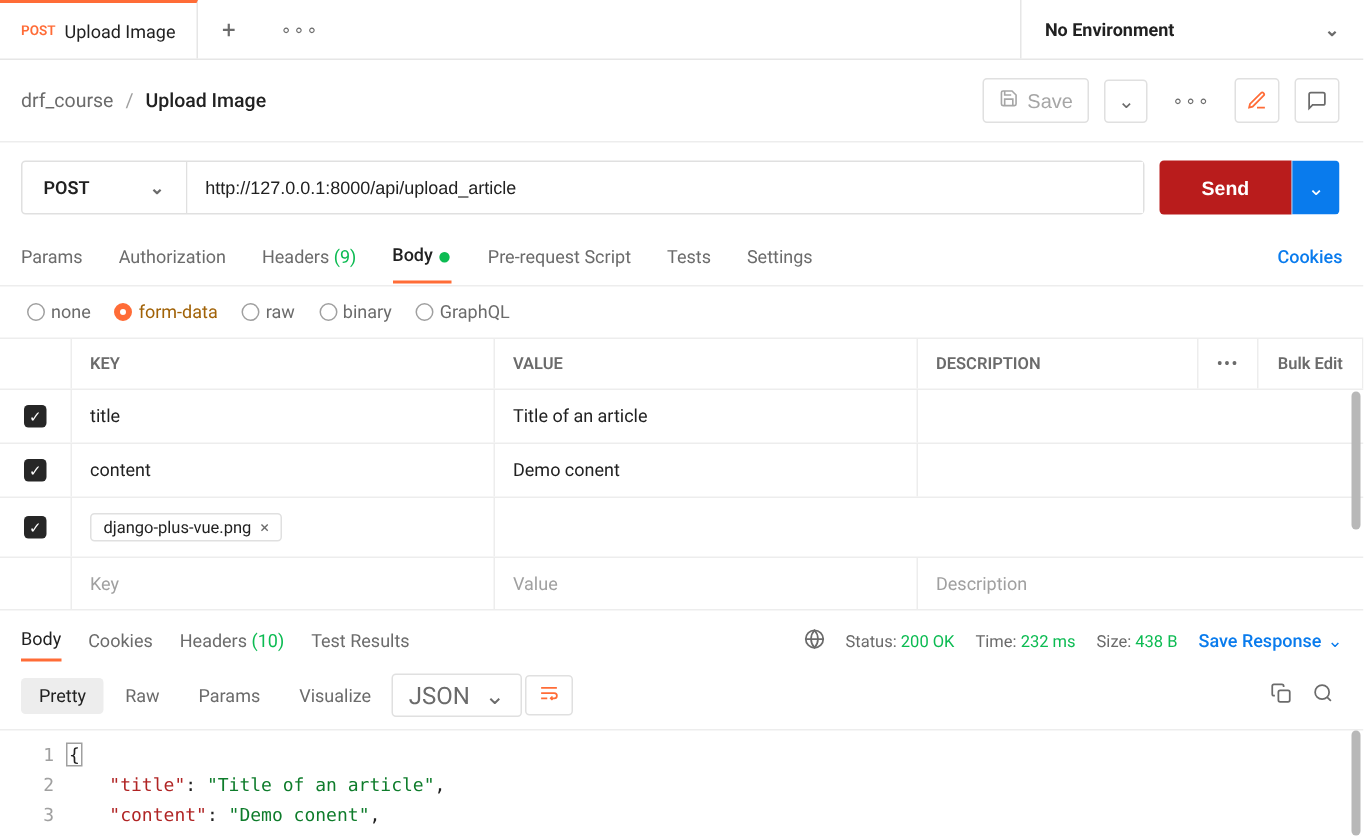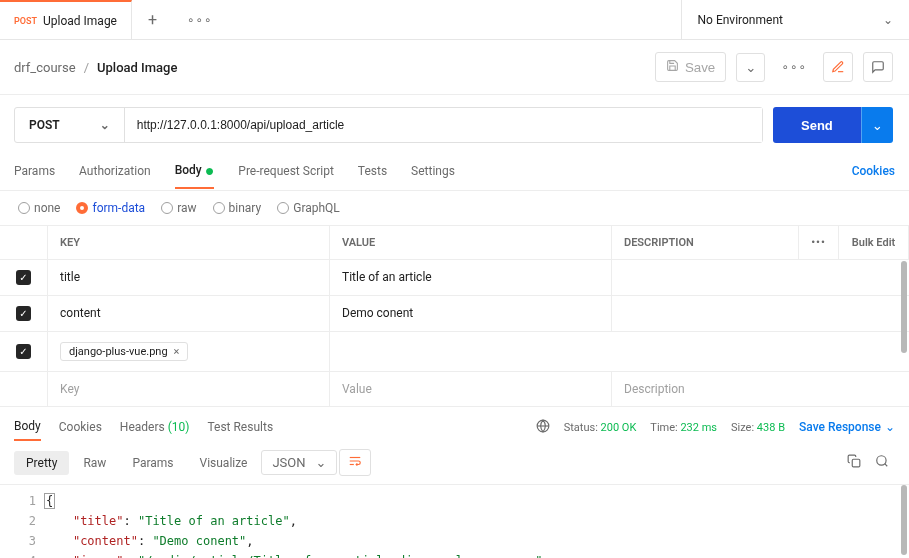--- a/index.html
+++ b/index.html
@@ -5,41 +5,41 @@
 * { box-sizing: border-box; margin: 0; padding: 0; }
 body { font-family: -apple-system, BlinkMacSystemFont, "Segoe UI", Roboto, sans-serif; font-size: 12px; color: #212121; background: #fff; width: 909px; height: 558px; overflow: hidden; }
 
 .tabs-bar { display: flex; align-items: center; height: 40px; border-bottom: 1px solid #e6e6e6; }
 .tab { display: flex; align-items: center; padding: 0 14px; height: 100%; gap: 6px; cursor: pointer; }
 .tab.active { border-top: 2px solid #ff6c37; border-right: 1px solid #e6e6e6; }
 .tab .method-tag { color: #ff6c37; font-size: 9px; font-weight: 600; }
 .tab .tab-title { font-size: 12px; color: #212121; }
 .tab-add { padding: 0 16px; color: #6b6b6b; font-size: 16px; }
 .tab-more { padding: 0 14px; color: #6b6b6b; letter-spacing: 1px; }
-.env-select { margin-left: auto; padding: 12px 16px; height: 100%; display: flex; align-items: center; gap: 100px; color: #212121; border-left: 1px solid #e6e6e6; }
+.env-select { margin-left: auto; padding: 12px 16px; height: 100%; display: flex; align-items: center; gap: 100px; color: #212121; border-left: 1px solid #e6e6e6; font-weight: bold; }
 .env-select .chev { color: #6b6b6b; }
 
 .header-row { display: flex; align-items: center; padding: 12px 16px 12px 14px; border-bottom: 1px solid #ededed; }
 .breadcrumb { display: flex; align-items: center; gap: 8px; font-size: 13px; }
 .breadcrumb .parent { color: #6b6b6b; }
 .breadcrumb .sep { color: #a0a0a0; }
 .breadcrumb .current { color: #212121; font-weight: 500; }
 .header-actions { margin-left: auto; display: flex; align-items: center; gap: 10px; padding-left: 40px; }
 .save-btn { display: flex; align-items: center; gap: 6px; padding: 6px 10px; border: 1px solid #e0e0e0; border-radius: 3px; color: #a6a6a6; background: #fff; }
 .save-dd { border: 1px solid #e0e0e0; border-radius: 3px; padding: 6px 8px; color: #6b6b6b; background: #fff; }
 .hdr-more { padding: 6px 6px; color: #6b6b6b; letter-spacing: 1px; }
 .icon-btn { border: 1px solid #e0e0e0; border-radius: 3px; width: 30px; height: 30px; display: flex; align-items: center; justify-content: center; color: #6b6b6b; }
 .icon-btn.edit { color: #ff6c37; }
 
 .req-row { display: flex; align-items: stretch; padding: 12px 16px 8px 14px; gap: 10px; }
 .method-url { display: flex; flex: 1; border: 1px solid #e0e0e0; border-radius: 3px; }
 .method-select { display: flex; align-items: center; gap: 40px; padding: 10px 14px; border-right: 1px solid #e0e0e0; font-weight: 600; font-size: 12px; }
 .url-input { flex: 1; border: none; outline: none; padding: 0 12px; font-size: 12px; color: #212121; }
 .send-wrap { display: flex; }
-.send-btn { background: #1d4ed8; color: #fff; border: none; padding: 0 28px; border-radius: 3px 0 0 3px; font-weight: 600; font-size: 13px; }
+.send-btn { background: #b91c1c; color: #fff; border: none; padding: 0 28px; border-radius: 3px 0 0 3px; font-weight: 600; font-size: 13px; }
 .send-dd { background: #097bed; color: #fff; border: none; border-left: 1px solid rgba(255,255,255,.3); padding: 0 10px; border-radius: 0 3px 3px 0; }
 
 .req-tabs { display: flex; align-items: center; padding: 0 14px; gap: 24px; border-bottom: 1px solid #ededed; height: 40px; }
 .req-tab { color: #6b6b6b; padding-bottom: 10px; padding-top: 10px; font-size: 12px; cursor: pointer; }
 .req-tab.active { color: #212121; border-bottom: 2px solid #ff6c37; font-weight: 500; }
 .req-tab .count { color: #0cbb52; }
 .req-tab .dot { color: #0cbb52; font-size: 16px; line-height: 0; vertical-align: middle; }
 .cookies-link { margin-left: auto; color: #097bed; font-size: 12px; font-weight: 500; }
 
 .body-type { display: flex; align-items: center; gap: 16px; padding: 10px 14px 10px 18px; }
@@ -65,21 +65,21 @@
 .resp-tabs { display:flex; align-items:center; padding: 6px 14px 0 14px; gap: 18px; border-top: 1px solid #ededed; }
 .resp-tab { color:#6b6b6b; font-size:12px; padding: 6px 0; cursor:pointer; }
 .resp-tab.active { color:#212121; border-bottom:2px solid #ff6c37; }
 .resp-meta { margin-left:auto; display:flex; align-items:center; gap:14px; font-size:11px; color:#6b6b6b; }
 .resp-meta .ok { color:#0cbb52; }
 .save-resp { color:#097bed; font-size:12px; font-weight:500; display:flex; align-items:center; gap:4px; }
 
 .resp-toolbar { display:flex; align-items:center; padding: 8px 14px; gap: 2px; border-bottom:1px solid #ededed; }
 .view-tab { color:#6b6b6b; font-size:12px; padding: 5px 12px; cursor:pointer; border-radius:3px; }
 .view-tab.active { background:#ededed; color:#212121; }
-.format-dd { display:flex; align-items:center; gap:10px; border:1px solid #e0e0e0; border-radius:3px; padding:4px 10px; font-size:13px; color:#6b6b6b; }
+.format-dd { display:flex; align-items:center; gap:10px; border:1px solid #e0e0e0; border-radius:3px; padding:4px 10px; font-size:16px; color:#6b6b6b; }
 .wrap-btn { border:1px solid #e0e0e0; border-radius:3px; padding:4px 8px; color:#ff6c37; }
 .tb-spacer { flex:1; }
 .tb-icon { color:#6b6b6b; padding:4px 6px; }
 
 .code-area { display:flex; font-family: ui-monospace, Menlo, Consolas, monospace; font-size:12px; padding: 6px 0 16px 0; }
 .gutter { width: 44px; text-align:right; color:#a0a0a0; padding-right: 8px; }
 .gutter div { line-height: 20px; }
 .code { flex:1; }
 .code div { line-height:20px; white-space: pre; }
 .tok-key { color:#b02424; }
@@ -149,35 +149,36 @@
   </div>
   <div class="send-wrap">
     <button class="send-btn">Send</button>
     <button class="send-dd">⌄</button>
   </div>
 </div>
 
 <div class="req-tabs">
   <div class="req-tab">Params</div>
   <div class="req-tab">Authorization</div>
+  <div class="req-tab"><span>Headers</span> <span class="count">(9)</span></div>
   <div class="req-tab active"><span>Body</span> <span class="dot">●</span></div>
   <div class="req-tab">Pre-request Script</div>
   <div class="req-tab">Tests</div>
   <div class="req-tab">Settings</div>
   <a class="cookies-link">Cookies</a>
 </div>
 
 <div class="body-type">
   <label class="radio-opt">
       <span class="radio-circle"></span>
       <span>none</span>
     </label>
   <label class="radio-opt">
       <span class="radio-circle sel"></span>
-      <span style="color:#1d4ed8">form-data</span>
+      <span style="color:#a16207">form-data</span>
     </label>
   <label class="radio-opt">
       <span class="radio-circle"></span>
       <span>raw</span>
     </label>
   <label class="radio-opt">
       <span class="radio-circle"></span>
       <span>binary</span>
     </label>
   <label class="radio-opt">

